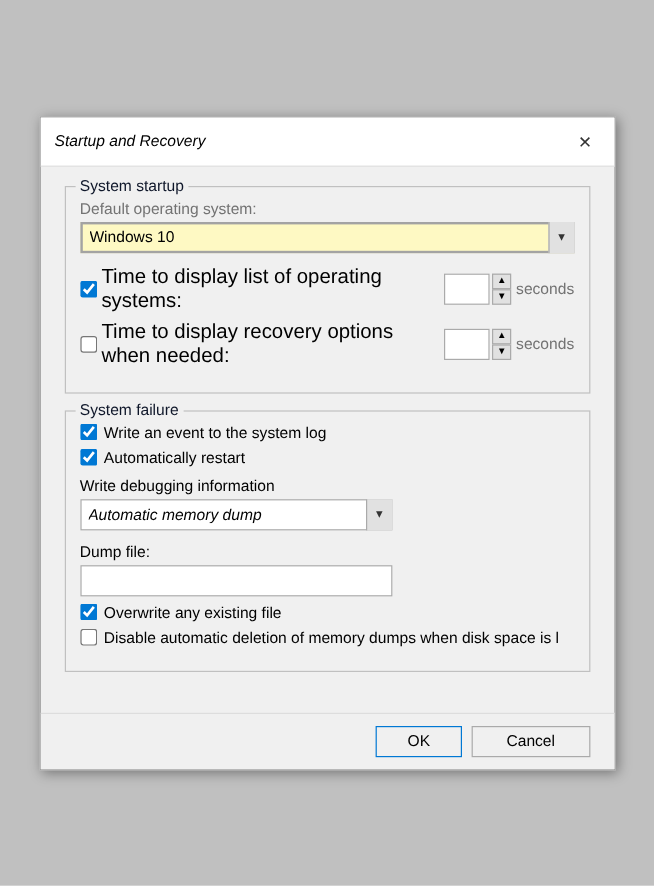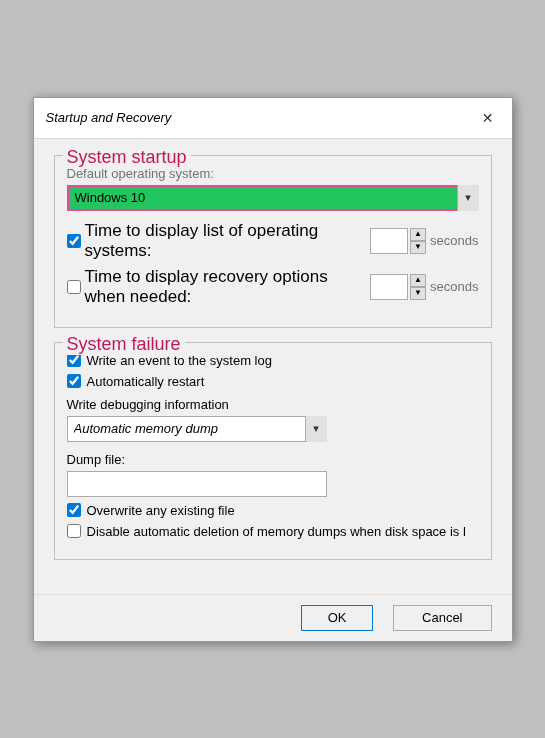--- a/index.html
+++ b/index.html
@@ -67,40 +67,40 @@
       margin-bottom: 14px;
       position: relative;
     }
 
     .group-legend {
       position: absolute;
       top: -9px;
       left: 8px;
       background: #f0f0f0;
       padding: 0 4px;
-      font-size: 18px;
-      color: #be185d;
+      font-size: 13px;
+      color: #0f172a;
     }
 
     .field-label {
       font-size: 13px;
       color: #737373;
       white-space: nowrap;
     }
 
     .dropdown-container {
       position: relative;
       width: 100%;
     }
 
     .dropdown-red {
       width: 100%;
       height: 26px;
-      border: 2px solid #ec4899;
-      background: #22c55e;
+      border: 2px solid #a3a3a3;
+      background: #fef9c3;
       padding: 2px 24px 2px 6px;
       font-size: 13px;
       appearance: none;
       -webkit-appearance: none;
       cursor: pointer;
       color: #000;
     }
 
     .dropdown-normal {
       width: 100%;
@@ -195,21 +195,21 @@
 
     .sub-label {
       font-size: 13px;
       color: #000;
       margin-bottom: 4px;
     }
 
     .bottom-bar {
       display: flex;
       justify-content: flex-end;
-      gap: 20px;
+      gap: 8px;
       padding: 10px 20px;
       background: #f0f0f0;
       border-top: 1px solid #ddd;
     }
 
     .btn-ok {
       min-width: 72px;
       height: 26px;
       background: #f0f0f0;
       border: 1px solid #0078d4;

